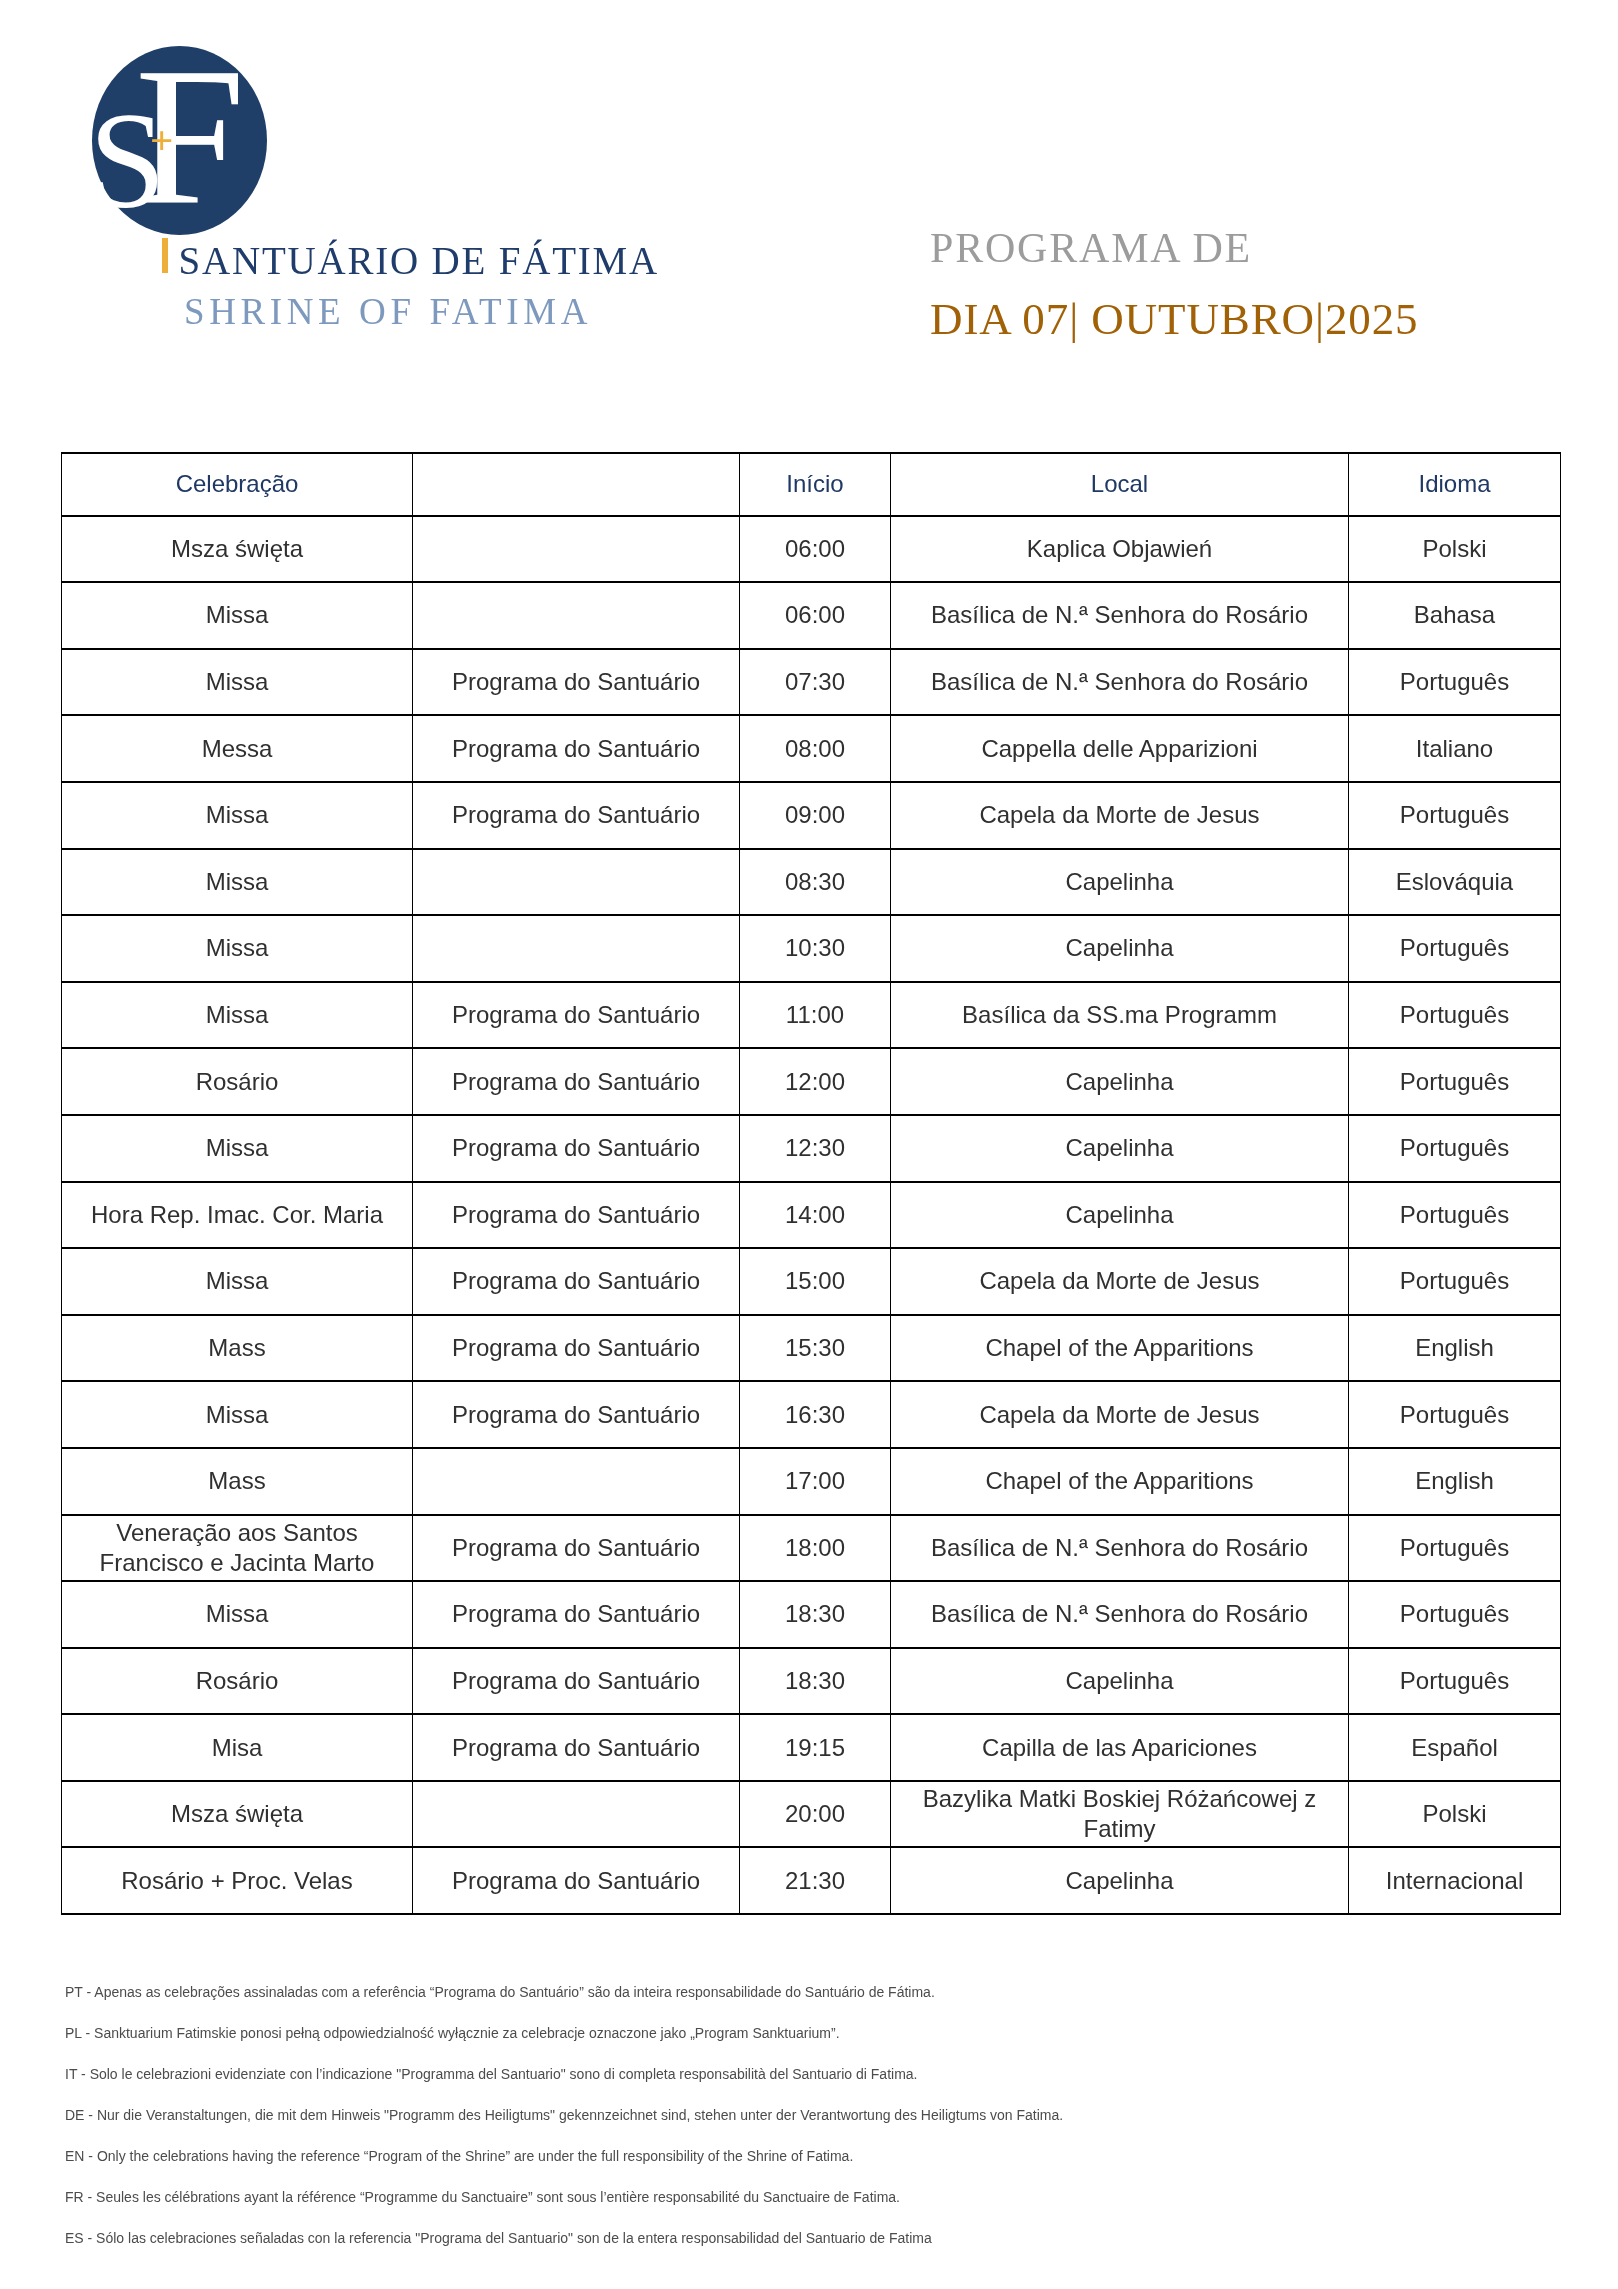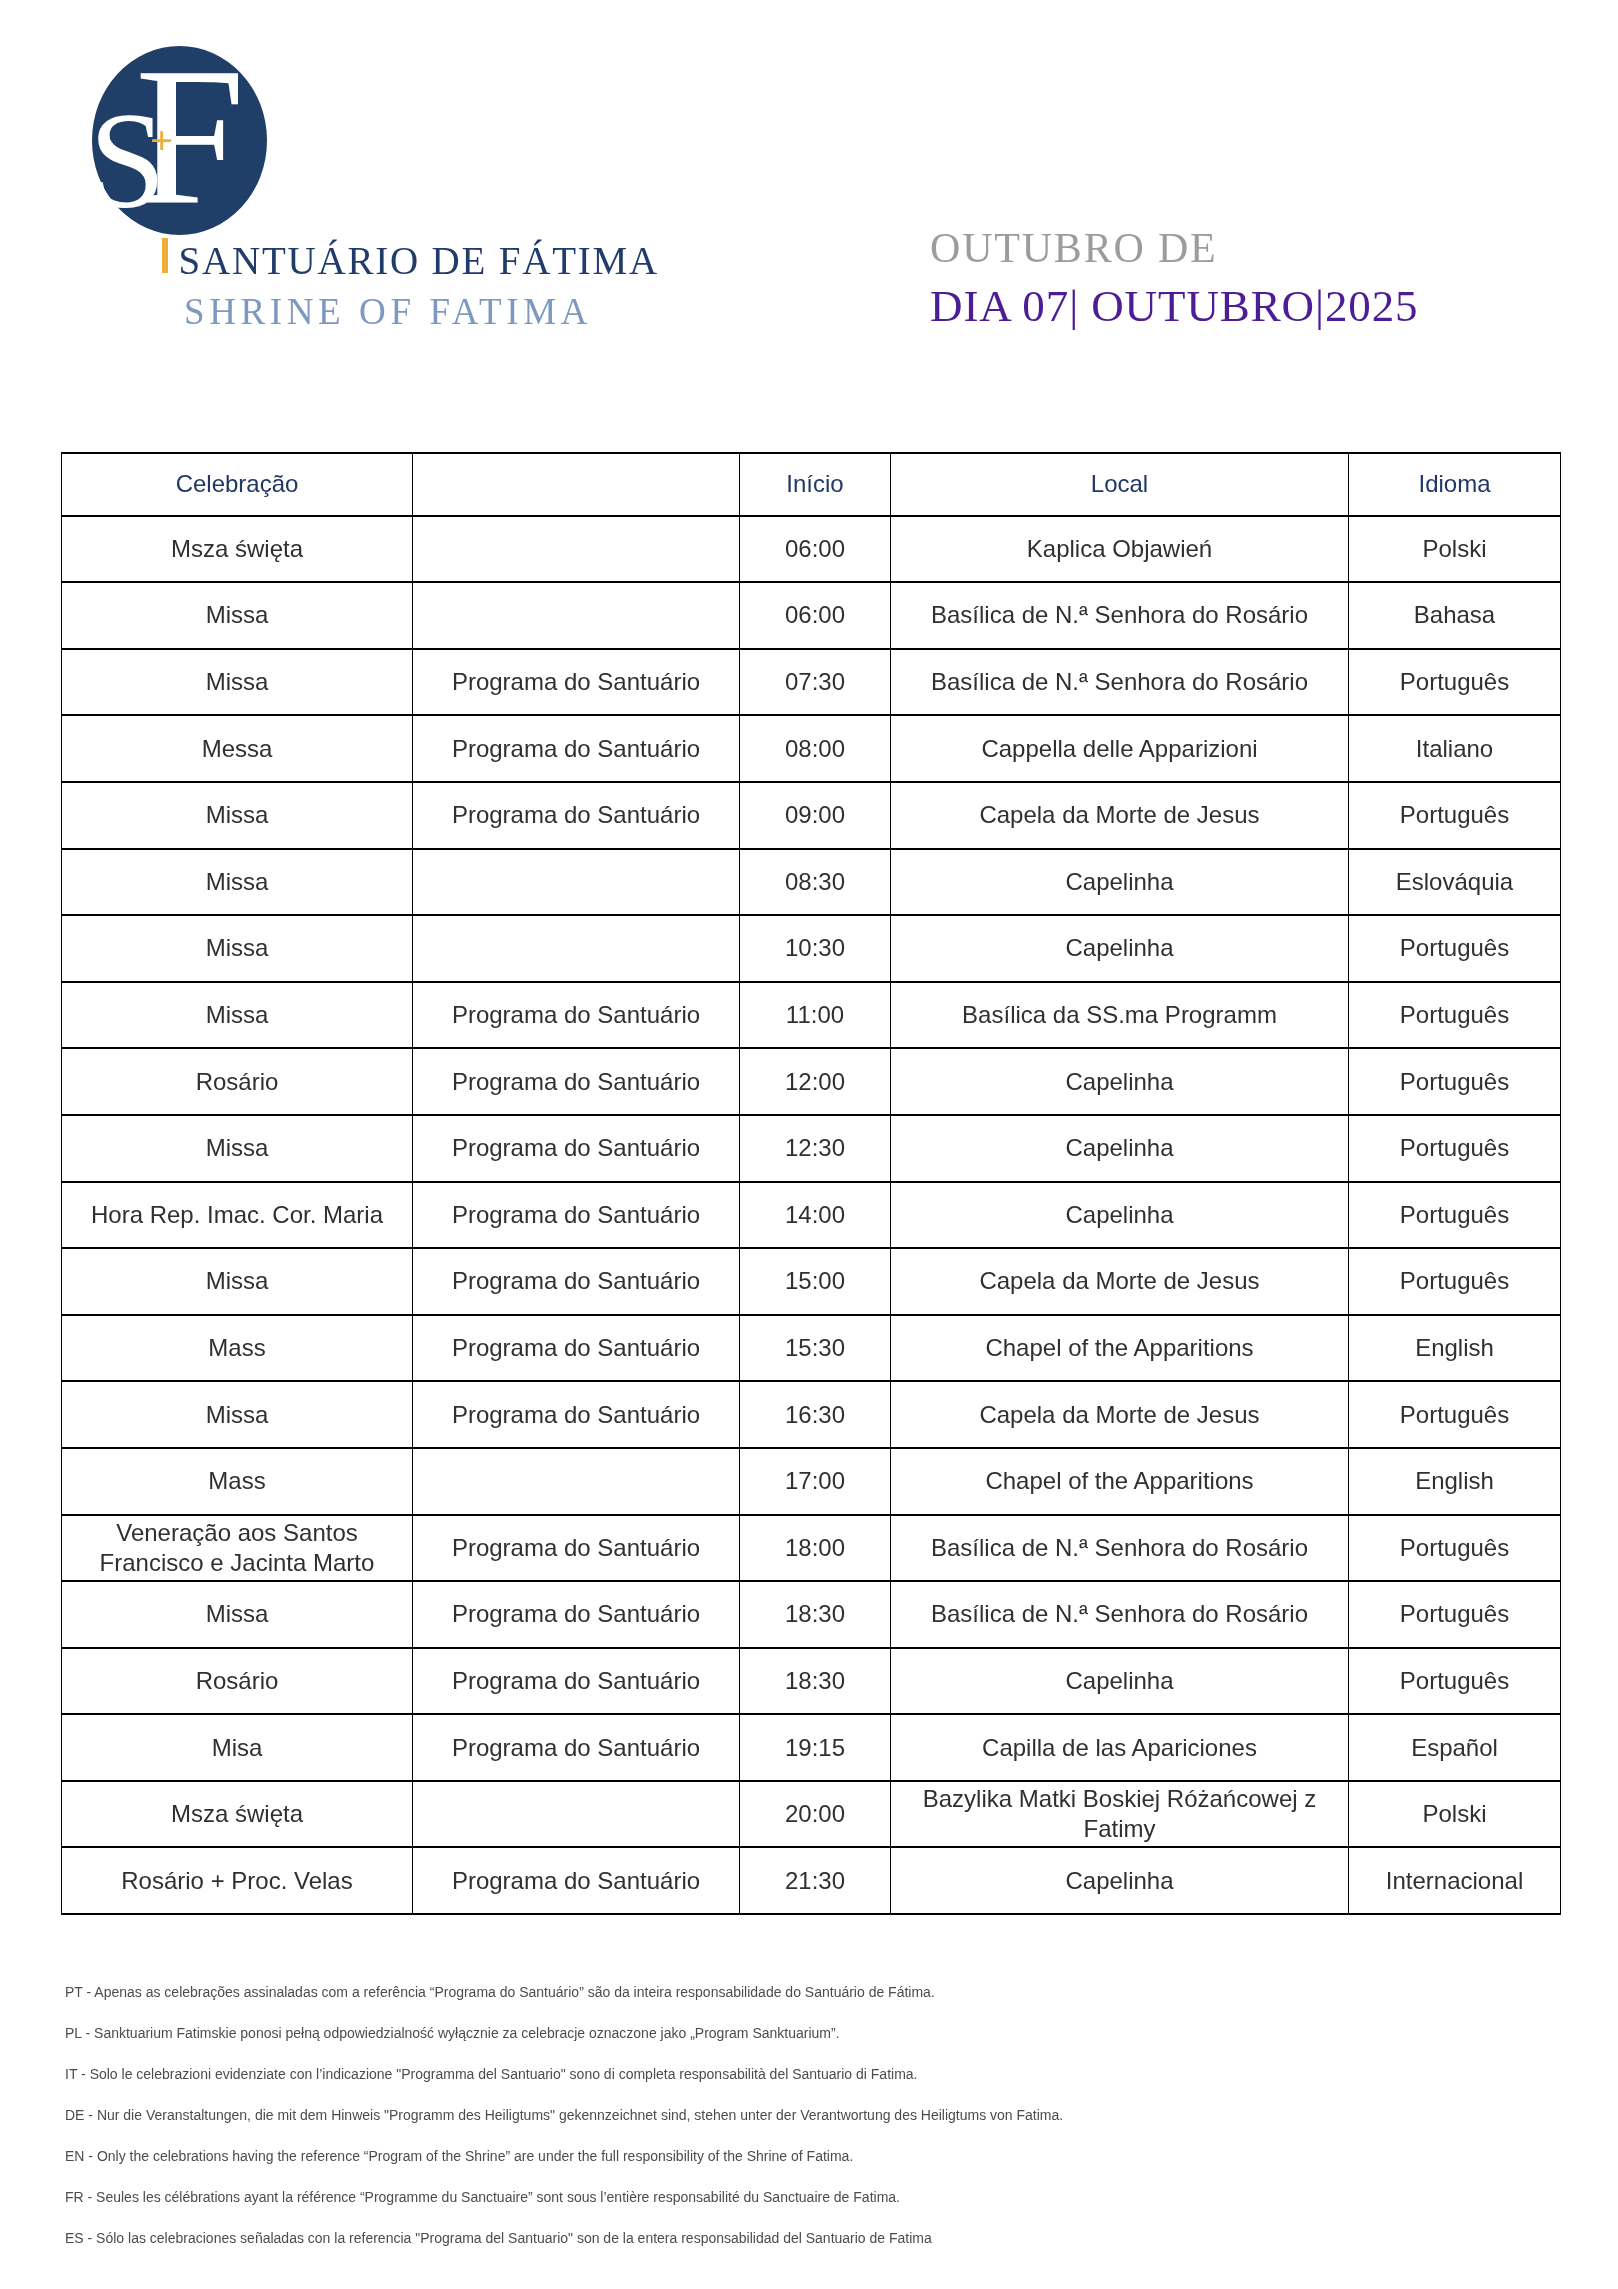--- a/index.html
+++ b/index.html
@@ -27,21 +27,21 @@
   
   .brand { position:absolute; left:162px; top:238px; font-family:"Liberation Serif", serif; }
   .brand-line1 { display:flex; align-items:flex-start; }
   .gold-bar { display:inline-block; width:5.5px; height:35px; background:#edaf3a; margin-right:11px; }
   .brand-title { font-size:39px; color:#1f3c6b; letter-spacing:1.8px; white-space:nowrap; }
   .brand-subtitle { margin-top:7.4px; margin-left:22px; font-size:37px; color:#7e99be; letter-spacing:4.6px; white-space:nowrap; }
 
   
   .program { position:absolute; left:930px; top:224px; font-family:"Liberation Serif", serif; }
   .program-label { font-size:42px; color:#9c9c9c; letter-spacing:1.8px; }
-  .program-date { margin-top:8px; font-size:45px; color:#4c1d95; letter-spacing:0.9px; }
+  .program-date { margin-top:21px; font-size:45px; color:#a16207; letter-spacing:0.9px; }
 
   
   .schedule-wrap { position:absolute; left:61px; top:452px; width:1499px; }
   table.schedule {
     border-collapse: collapse;
     width: 100%;
     table-layout: fixed;
     font-family:"Liberation Sans", sans-serif;
     padding-left:42px;
   }
@@ -98,21 +98,21 @@
 
   <div class="brand">
     <div class="brand-line1">
       <span class="gold-bar"></span>
       <span class="brand-title">SANTUÁRIO DE FÁTIMA</span>
     </div>
     <div class="brand-subtitle">SHRINE OF FATIMA</div>
   </div>
 
   <div class="program">
-    <div class="program-label">OUTUBRO DE</div>
+    <div class="program-label">PROGRAMA DE</div>
     <div class="program-date">DIA 07| OUTUBRO|2025</div>
   </div>
 
   <div class="schedule-wrap">
     <table class="schedule">
       <colgroup>
         <col class="c1">
           <col class="c2">
           <col class="c3">
           <col class="c4">

